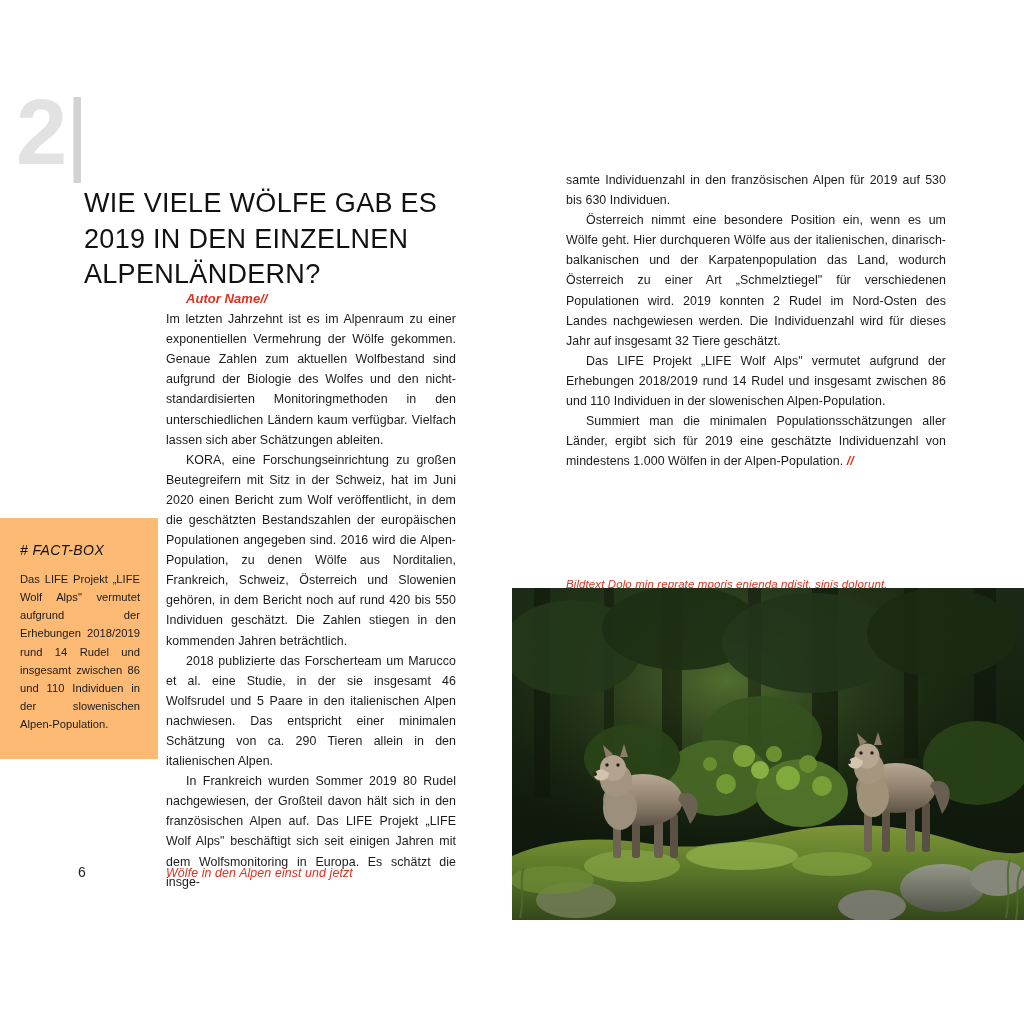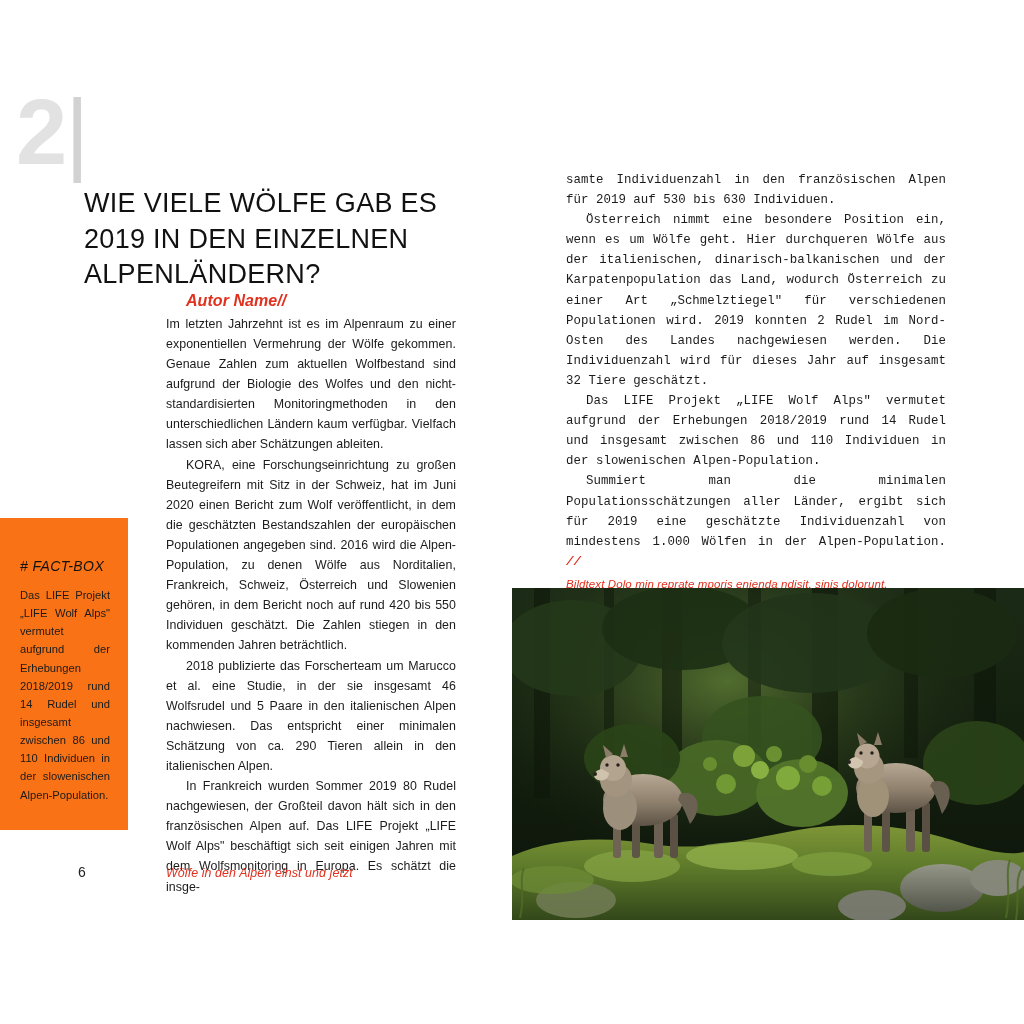--- a/index.html
+++ b/index.html
@@ -58,51 +58,50 @@
   }
   .col-left {
     left: 166px;
     top: 288px;
     width: 290px;
   }
   .col-right {
     left: 566px;
     top: 170px;
     width: 380px;
-    font-family: Liberation Mono, monospace;
   }
   .col p {
     margin: 0;
     text-indent: 20px;
   }
   .col p.noindent {
     text-indent: 0;
   }
   .byline {
     color: #e0301e;
     font-weight: 700;
     font-style: italic;
     margin: 0 0 0 0;
     text-indent: 0;
-    font-size: 16px;
+    font-size: 13px;
   }
   .endmark {
     color: #e0301e;
     font-weight: 700;
     font-style: italic;
   }
 
   
   .fact-box {
     position: absolute;
     left: 0px;
     top: 518px;
-    width: 128px;
-    background: #f97316;
-    padding: 40px 18px 26px 20px;
+    width: 158px;
+    background: #fdba74;
+    padding: 24px 18px 26px 20px;
     box-sizing: border-box;
   }
   .fact-box-title {
     font-size: 14px;
     font-style: italic;
     font-weight: 400;
     letter-spacing: 0.4px;
     margin: 0 0 12px 0;
     color: #111;
   }

